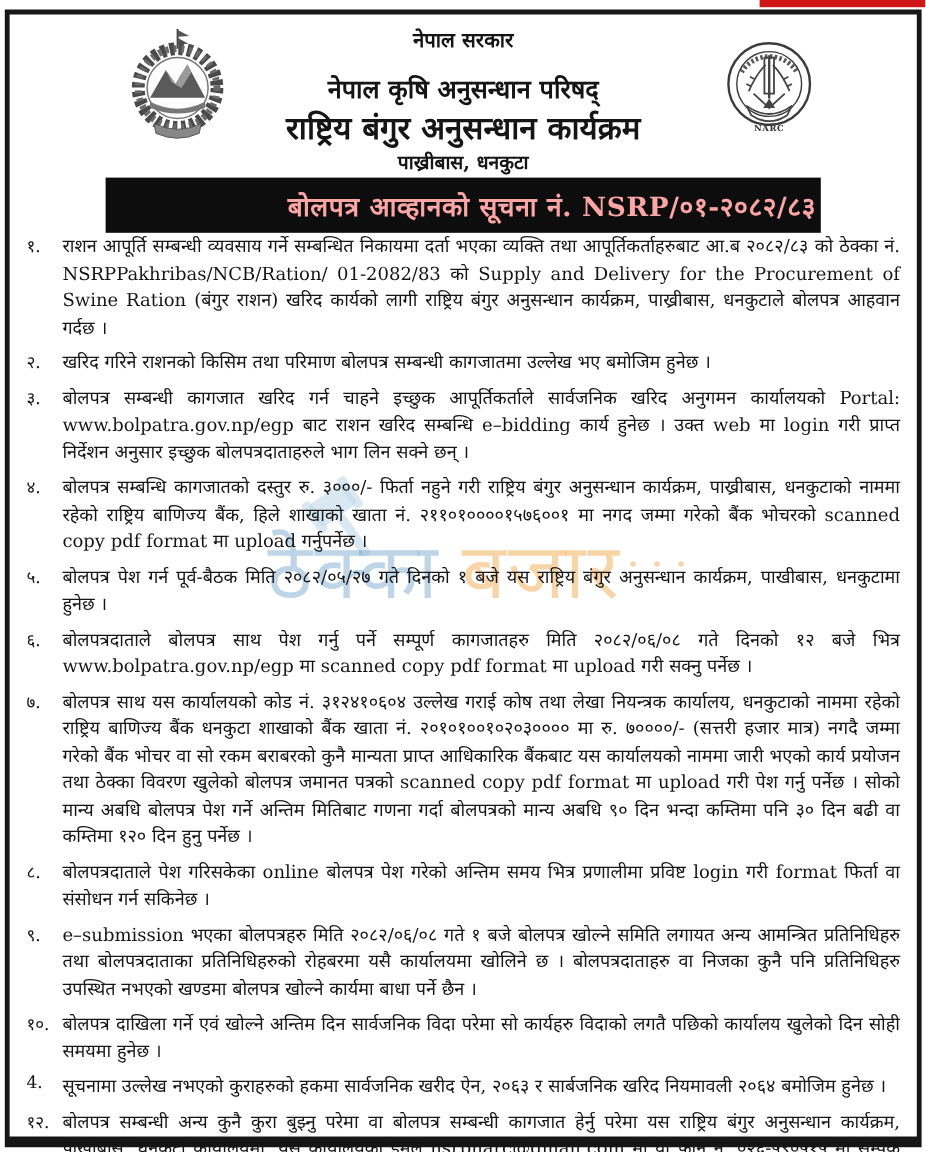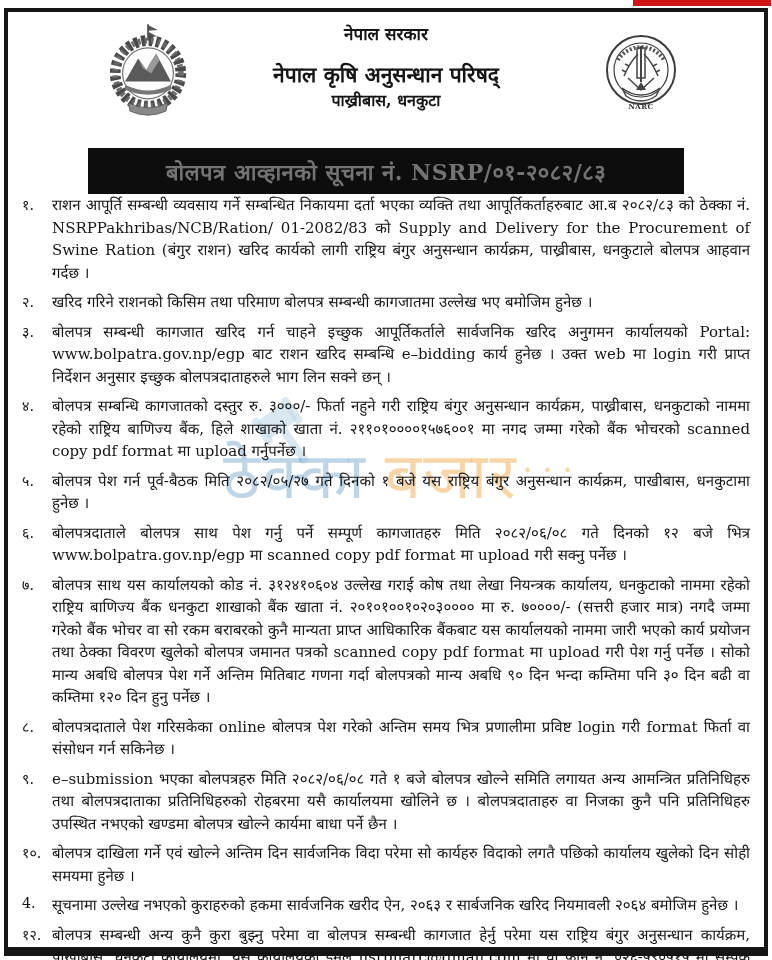--- a/index.html
+++ b/index.html
@@ -12,21 +12,21 @@
   
   .hdr{position:relative;height:122px;}
   .hdr-center{text-align:center;padding-top:6px;line-height:1.25;}
   .h-gov{font-size:17px;font-weight:bold;}
   .h-council{font-size:21px;font-weight:bold;margin-top:17px;}
   .h-program{font-size:26px;font-weight:bold;margin-top:3px;}
   .h-loc{font-size:16px;font-weight:bold;margin-top:2px;}
   .logo-left{position:absolute;left:85px;top:4px;width:82px;height:106px;}
   .logo-right{position:absolute;right:72px;top:14px;width:74px;height:88px;text-align:center;}
   
-  .banner{margin:8px 66px 0 66px;background:#0d0d0d;color:#737373;text-align:center;
+  .banner{margin:8px 66px 0 66px;background:#0d0d0d;color:#fca5a5;text-align:right;
           font-size:22px;font-weight:bold;padding:8px 4px;letter-spacing:.5px;}
   .published{text-align:center;font-size:14.5px;font-weight:bold;margin:7px 0 8px 0;}
   
   .list{margin:0;padding:0;list-style:none;}
   .item{display:flex;margin-bottom:7px;}
   .num{flex:none;width:30px;font-size:14.2px;padding-top:1px;}
   .txt{flex:1;font-size:15px;line-height:1.5;text-align:justify;margin:0;}
   
   .watermark{position:absolute;left:215px;top:418px;z-index:1;pointer-events:none;
              white-space:nowrap;font-weight:normal;}
@@ -73,20 +73,21 @@
           <path d="M22 72 L38 44 L48 58 L60 38 L78 72 Z" fill="#5a5a5a"></path>
           <path d="M38 44 L44 52 L48 58 L52 50 L60 38 L64 46 L54 62 L44 56 Z" fill="#9a9a9a"></path>
           <path d="M22 76 Q50 90 78 76 L78 82 Q50 94 22 82 Z" fill="#777"></path>
 
           <path d="M26 98 Q50 110 74 98 L72 108 Q50 118 28 108 Z" fill="#888" stroke="#555" stroke-width="1"></path>
         </svg>
 
         <div class="hdr-center">
           <div class="h-gov">नेपाल सरकार</div>
           <div class="h-council">नेपाल कृषि अनुसन्धान परिषद्</div>
+          <div class="h-program">राष्ट्रिय बंगुर अनुसन्धान कार्यक्रम</div>
           <div class="h-loc">पाख्रीबास, धनकुटा</div>
         </div>
 
         <div class="logo-right">
           <svg width="74" height="80" viewBox="0 0 74 80">
             <circle cx="37" cy="38" r="34" fill="none" stroke="#3c3c3c" stroke-width="2"></circle>
             <circle cx="37" cy="38" r="27" fill="none" stroke="#3c3c3c" stroke-width="1.2"></circle>
             <path d="M14 28 A27 27 0 0 1 60 28" fill="none" stroke="#555" stroke-width="4" stroke-dasharray="2 2"></path>
 
             <rect x="33" y="16" width="8" height="30" fill="none" stroke="#444" stroke-width="1.5"></rect>

